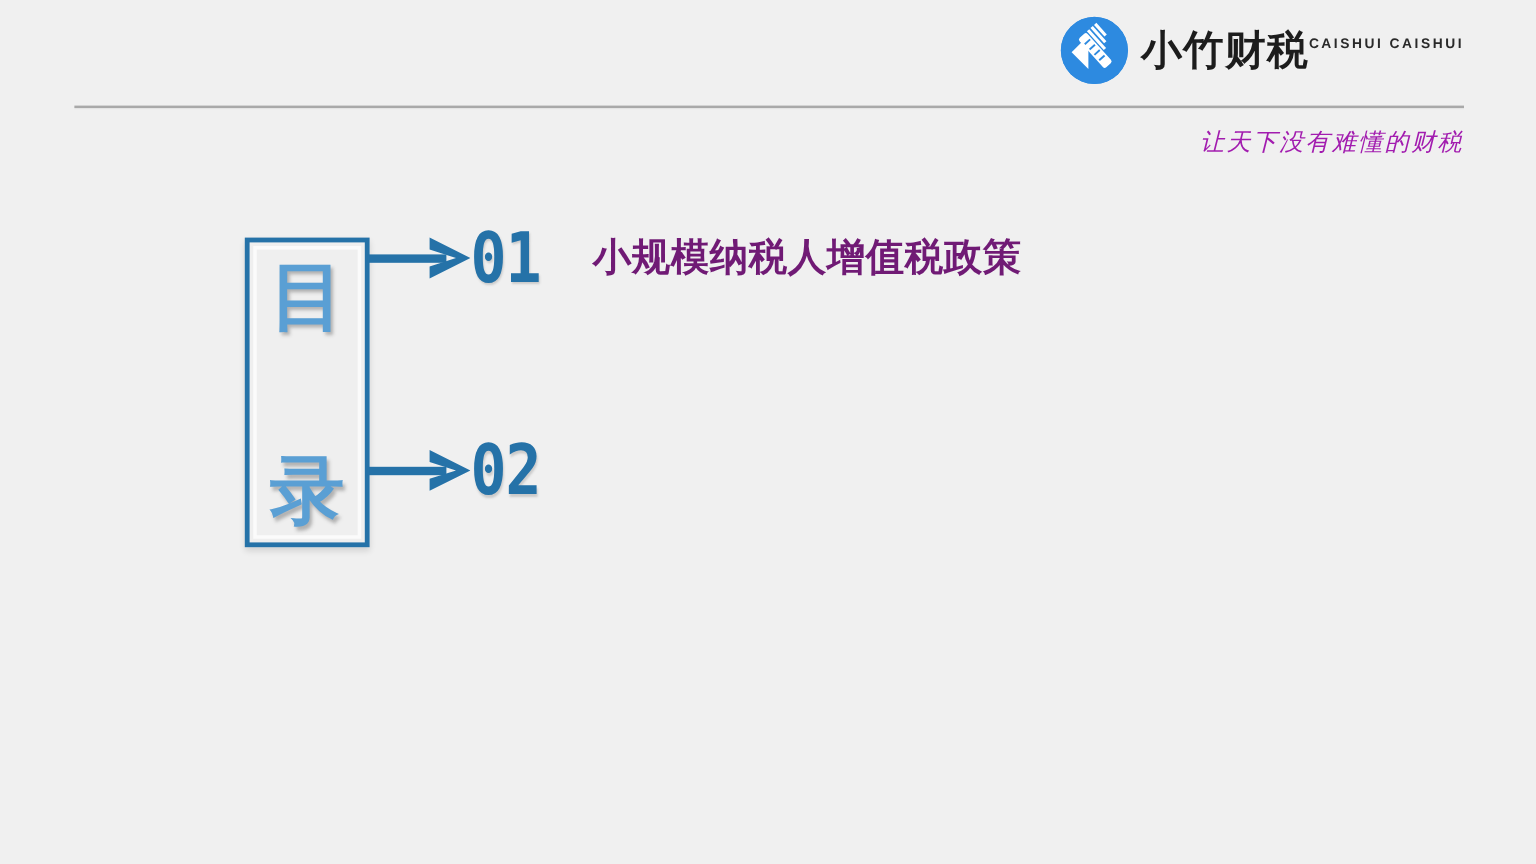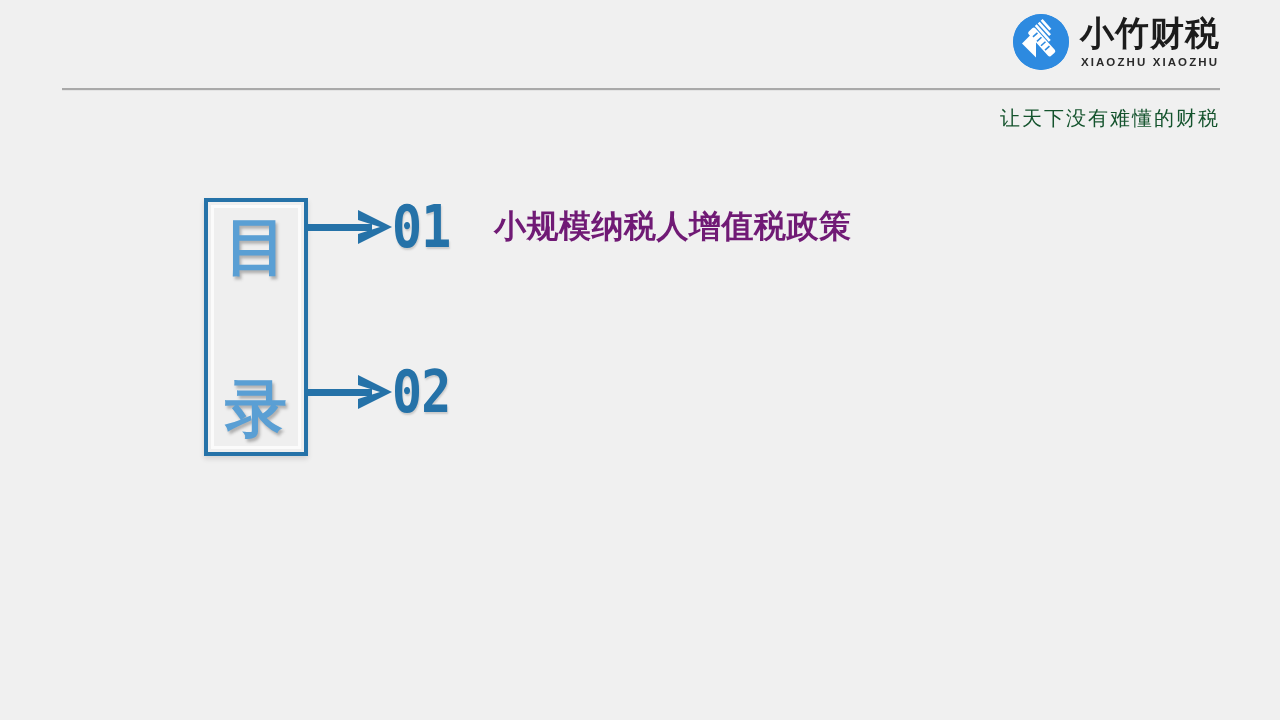--- a/index.html
+++ b/index.html
@@ -35,21 +35,20 @@
     height: 56px;
     border-radius: 50%;
     background: #2d8ae0;
     position: relative;
     overflow: hidden;
     flex: none;
   }
   .brand-mark .mark-svg { display: block; }
   .brand-words {
     display: flex;
-    flex-direction: column;
     justify-content: center;
     line-height: 1;
   }
   .brand-cn {
     font-size: 34px;
     font-weight: bold;
     color: #1c1c1c;
     letter-spacing: 1px;
     font-family: "DejaVu Sans", "Liberation Sans", sans-serif;
   }
@@ -70,21 +69,22 @@
     height: 2px;
     background: #a9a9a9;
     box-shadow: 0 1px 0 #e4e4e4;
   }
 
   .tagline {
     position: absolute;
     top: 105px;
     right: 60px;
     font-size: 20px;
-    color: #14532d;
+    font-style: italic;
+    color: #a21caf;
     font-family: "Liberation Serif", "DejaVu Serif", serif;
     letter-spacing: 2px;
     white-space: nowrap;
   }
 
   
   .toc-box {
     position: absolute;
     left: 204px;
     top: 198px;
@@ -115,21 +115,21 @@
     text-shadow: 2px 3px 3px rgba(60,60,60,0.35);
   }
   .toc-char.second { margin-bottom: 2px; }
 
   
   .entry {
     position: absolute;
     display: flex;
     align-items: flex-start;
   }
-  .entry-1 { left: 306px; top: 196px; }
+  .entry-1 { left: 306px; top: 184px; }
   .entry-2 { left: 306px; top: 361px; }
 
   .arrow {
     position: relative;
     width: 86px;
     height: 62px;
     flex: none;
   }
   .arrow svg { display: block; }
 
@@ -177,21 +177,21 @@
           <rect x="25.5" y="30" width="6" height="1.6" fill="#2d8ae0"></rect>
           <rect x="25.5" y="36" width="6" height="1.6" fill="#2d8ae0"></rect>
           <rect x="34" y="12" width="2.6" height="21" fill="#ffffff"></rect>
           <rect x="38" y="12" width="2.6" height="17" fill="#ffffff"></rect>
           <rect x="42" y="12" width="2.6" height="13" fill="#ffffff"></rect>
         </g>
       </svg>
     </div>
     <div class="brand-words">
       <div class="brand-cn">小竹财税</div>
-      <div class="brand-en">XIAOZHU XIAOZHU</div>
+      <div class="brand-en">CAISHUI CAISHUI</div>
     </div>
   </div>
 
   <div class="header-rule"></div>
 
   <div class="tagline">让天下没有难懂的财税</div>
 </div>
 
 <div class="toc-box">
   <div class="toc-box-inner">

